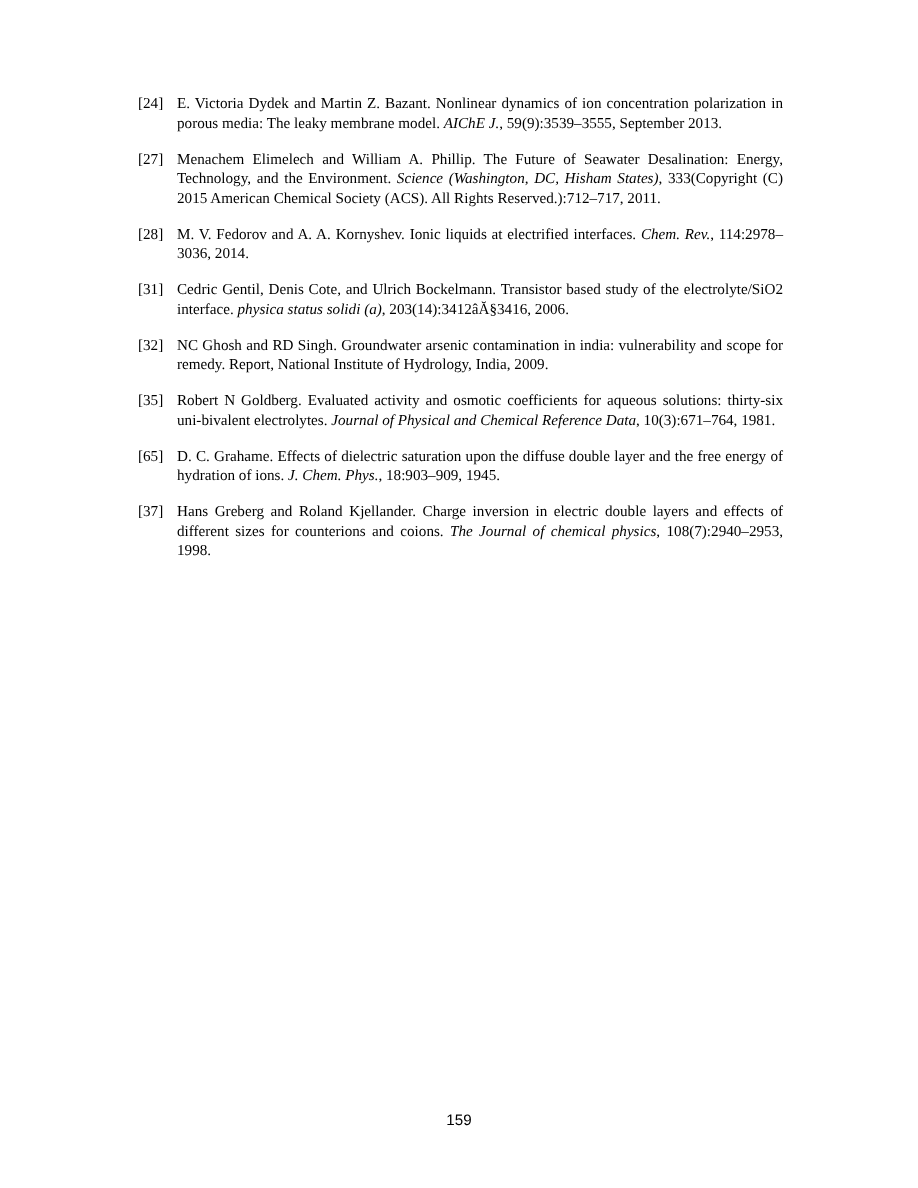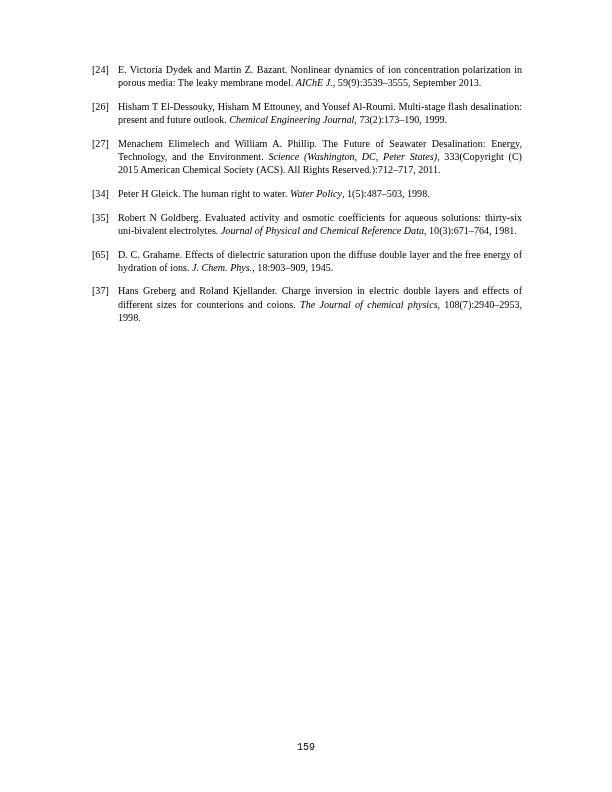--- a/index.html
+++ b/index.html
@@ -53,44 +53,48 @@
   }
   .ref-body i {
   }
   #page-number {
     position: absolute;
     left: 0;
     top: 742px;
     width: 612px;
     text-align: center;
     font-size: 10.1px;
-    font-family: Liberation Mono, monospace;
+    font-family: Liberation Sans, sans-serif;
   }
 </style>
 </head>
 <body>
 
 <div id="page">
 
   <div id="refs">
       <div class="ref">
         <div class="ref-num">[24]</div>
         <div class="ref-body"><span>E. Victoria Dydek and Martin Z. Bazant. Nonlinear dynamics of ion concentration polarization in porous media: The leaky membrane model. </span><i>AIChE J.</i><span>, 59(9):3539–3555, September 2013.</span></div>
       </div>
       <div class="ref">
-        <div class="ref-num">[26]</div>
-        <div class="ref-body"><span>Hisham T El-Dessouky, Hisham M Ettouney, and Yousef Al-Roumi. Multi-stage flash desalination: present and future outlook. </span><i>Chemical Engineering Journal</i><span>, 73(2):173–190, 1999.</span></div>
+        <div class="ref-num">[27]</div>
+        <div class="ref-body"><span>Menachem Elimelech and William A. Phillip. The Future of Seawater Desalination: Energy, Technology, and the Environment. </span><i>Science (Washington, DC, Hisham States)</i><span>, 333(Copyright (C) 2015 American Chemical Society (ACS). All Rights Reserved.):712–717, 2011.</span></div>
       </div>
       <div class="ref">
-        <div class="ref-num">[27]</div>
-        <div class="ref-body"><span>Menachem Elimelech and William A. Phillip. The Future of Seawater Desalination: Energy, Technology, and the Environment. </span><i>Science (Washington, DC, Peter States)</i><span>, 333(Copyright (C) 2015 American Chemical Society (ACS). All Rights Reserved.):712–717, 2011.</span></div>
+        <div class="ref-num">[28]</div>
+        <div class="ref-body"><span>M. V. Fedorov and A. A. Kornyshev. Ionic liquids at electrified interfaces. </span><i>Chem. Rev.</i><span>, 114:2978–3036, 2014.</span></div>
       </div>
       <div class="ref">
-        <div class="ref-num">[34]</div>
-        <div class="ref-body"><span>Peter H Gleick. The human right to water. </span><i>Water Policy</i><span>, 1(5):487–503, 1998.</span></div>
+        <div class="ref-num">[31]</div>
+        <div class="ref-body"><span>Cedric Gentil, Denis Cote, and Ulrich Bockelmann. Transistor based study of the electrolyte/SiO2 interface. </span><i>physica status solidi (a)</i><span>, 203(14):3412âĂ§3416, 2006.</span></div>
+      </div>
+      <div class="ref">
+        <div class="ref-num">[32]</div>
+        <div class="ref-body"><span>NC Ghosh and RD Singh. Groundwater arsenic contamination in india: vulnerability and scope for remedy. Report, National Institute of Hydrology, India, 2009.</span><i></i><span></span></div>
       </div>
       <div class="ref">
         <div class="ref-num">[35]</div>
         <div class="ref-body"><span>Robert N Goldberg. Evaluated activity and osmotic coefficients for aqueous solutions: thirty-six uni-bivalent electrolytes. </span><i>Journal of Physical and Chemical Reference Data</i><span>, 10(3):671–764, 1981.</span></div>
       </div>
       <div class="ref">
         <div class="ref-num">[65]</div>
         <div class="ref-body"><span>D. C. Grahame. Effects of dielectric saturation upon the diffuse double layer and the free energy of hydration of ions. </span><i>J. Chem. Phys.</i><span>, 18:903–909, 1945.</span></div>
       </div>
       <div class="ref">

